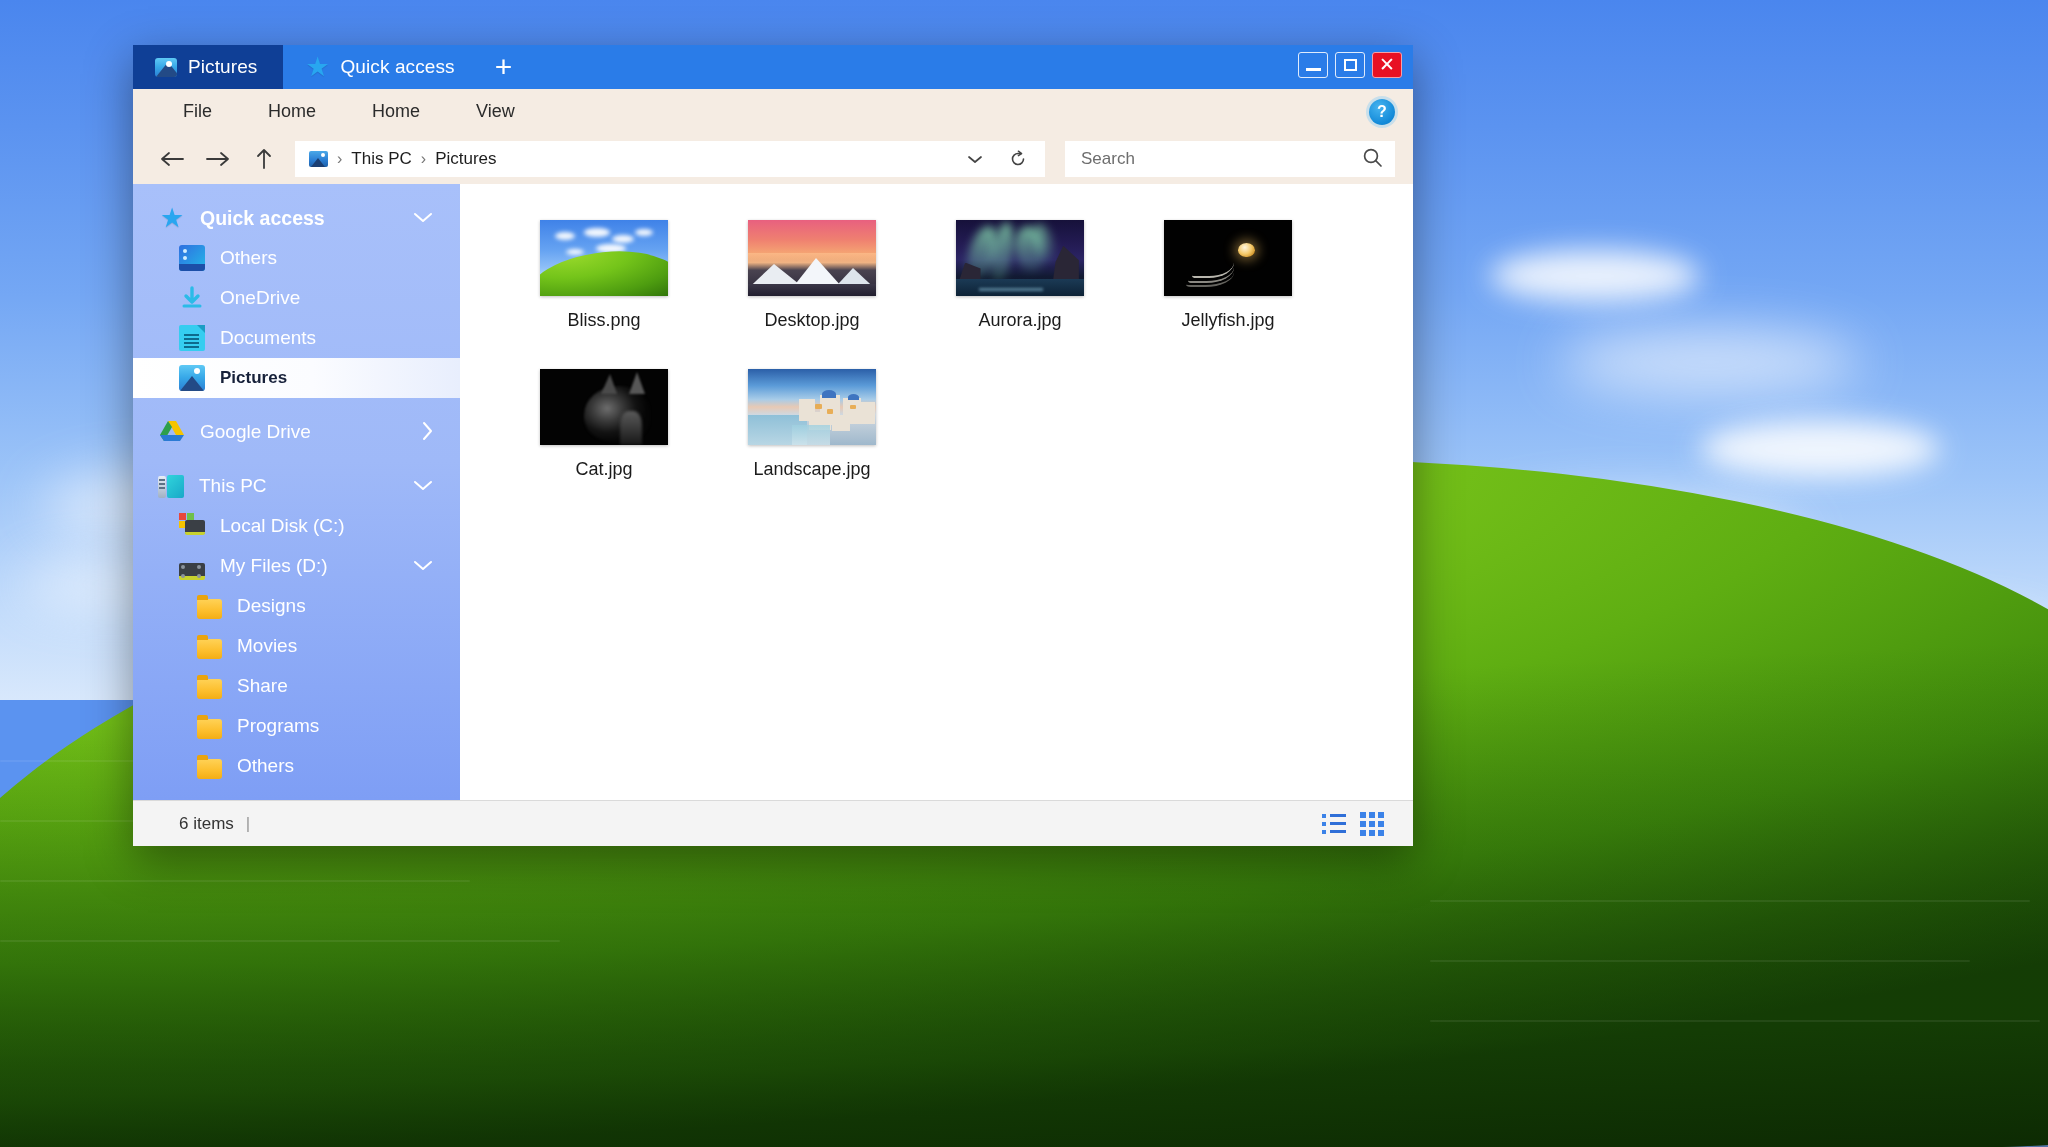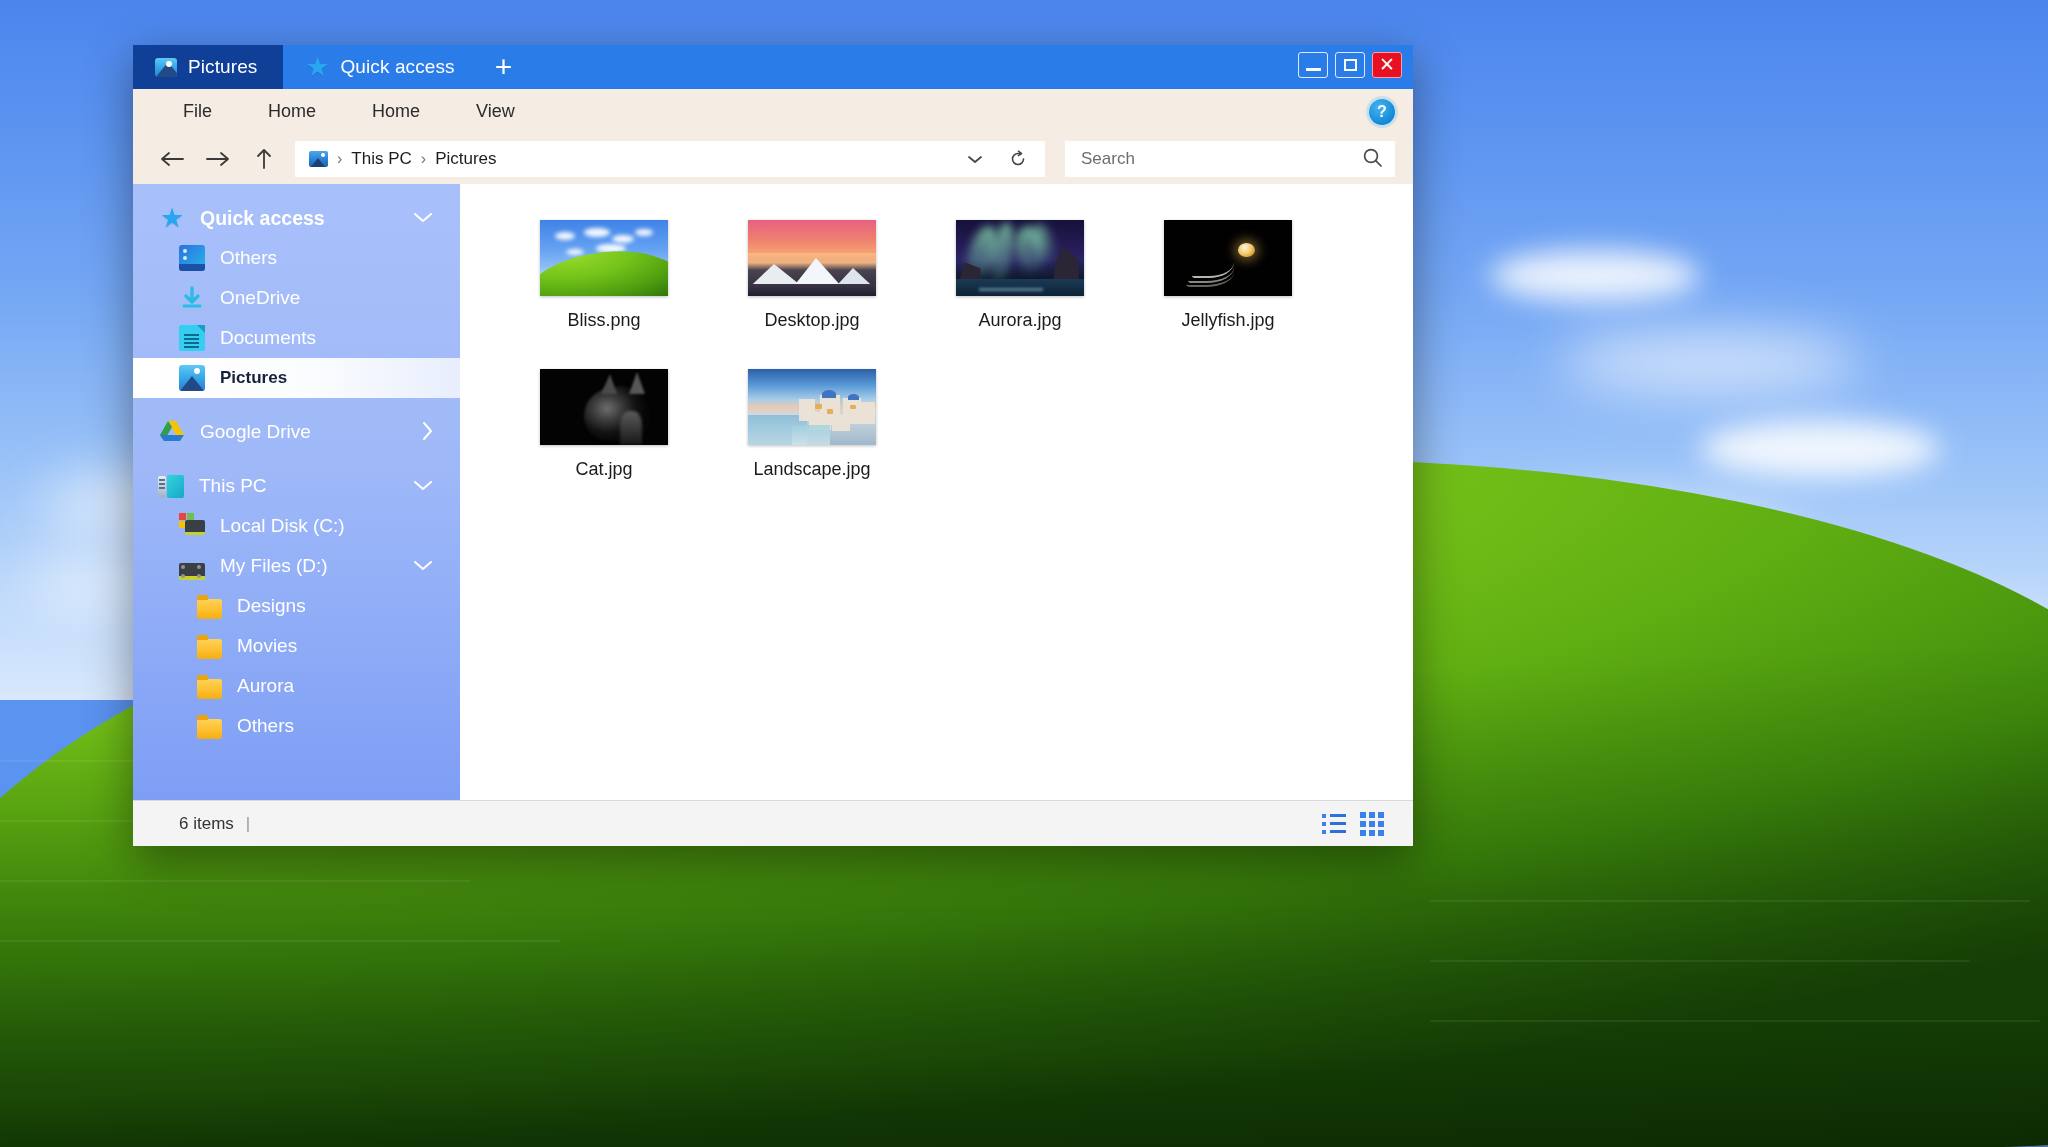--- a/index.html
+++ b/index.html
@@ -480,21 +480,25 @@
       <div class="sb-row indent2">
         <span class="sb-ico ico-folder"></span>
         <span class="sb-label">Designs</span>
       </div>
       <div class="sb-row indent2">
         <span class="sb-ico ico-folder"></span>
         <span class="sb-label">Movies</span>
       </div>
       <div class="sb-row indent2">
         <span class="sb-ico ico-folder"></span>
-        <span class="sb-label">Aurora</span>
+        <span class="sb-label">Share</span>
+      </div>
+      <div class="sb-row indent2">
+        <span class="sb-ico ico-folder"></span>
+        <span class="sb-label">Programs</span>
       </div>
       <div class="sb-row indent2">
         <span class="sb-ico ico-folder"></span>
         <span class="sb-label">Others</span>
       </div>
     </div>
 
     <div class="content">
       <div class="grid">
 

